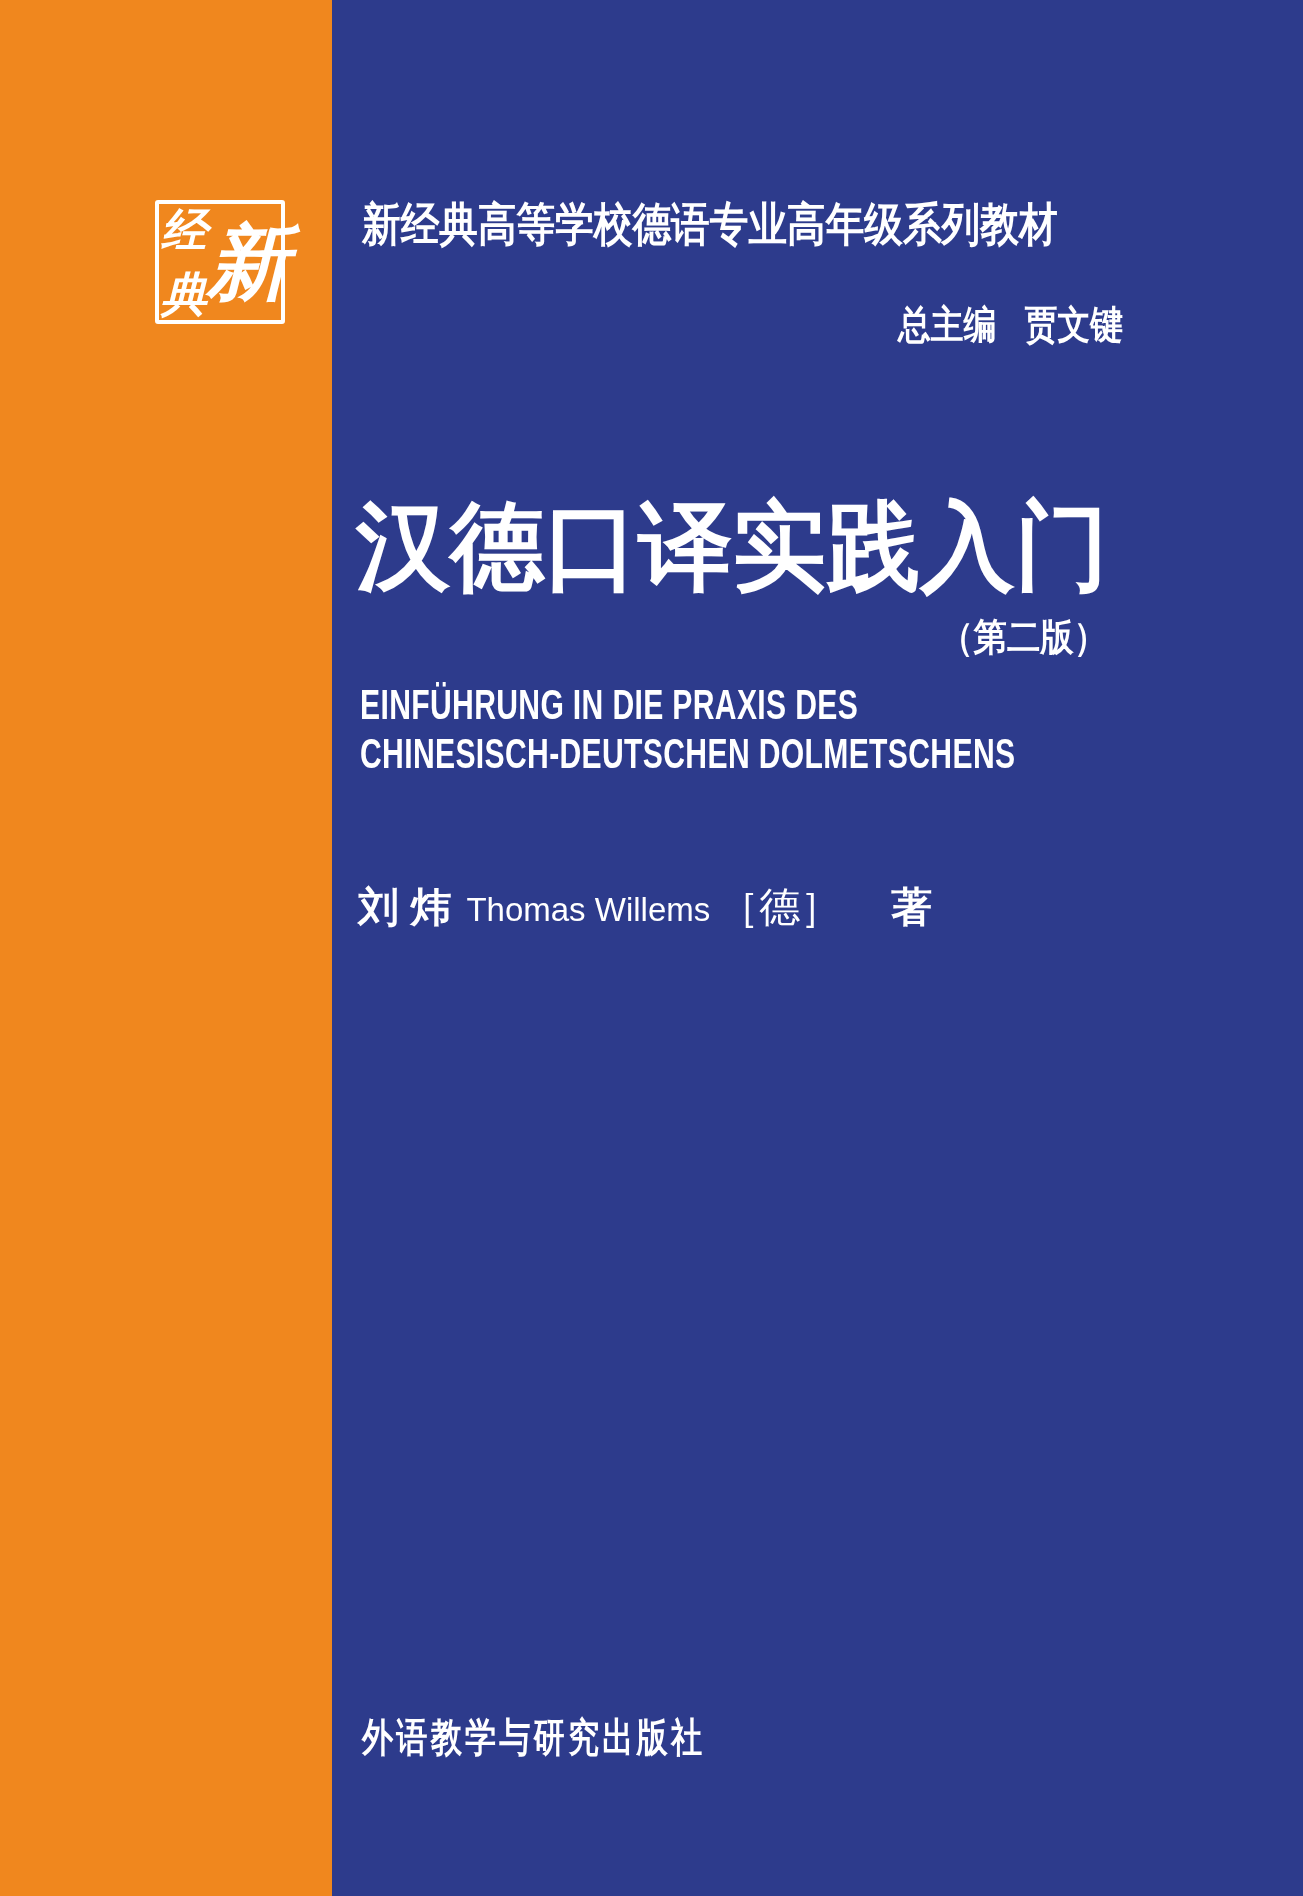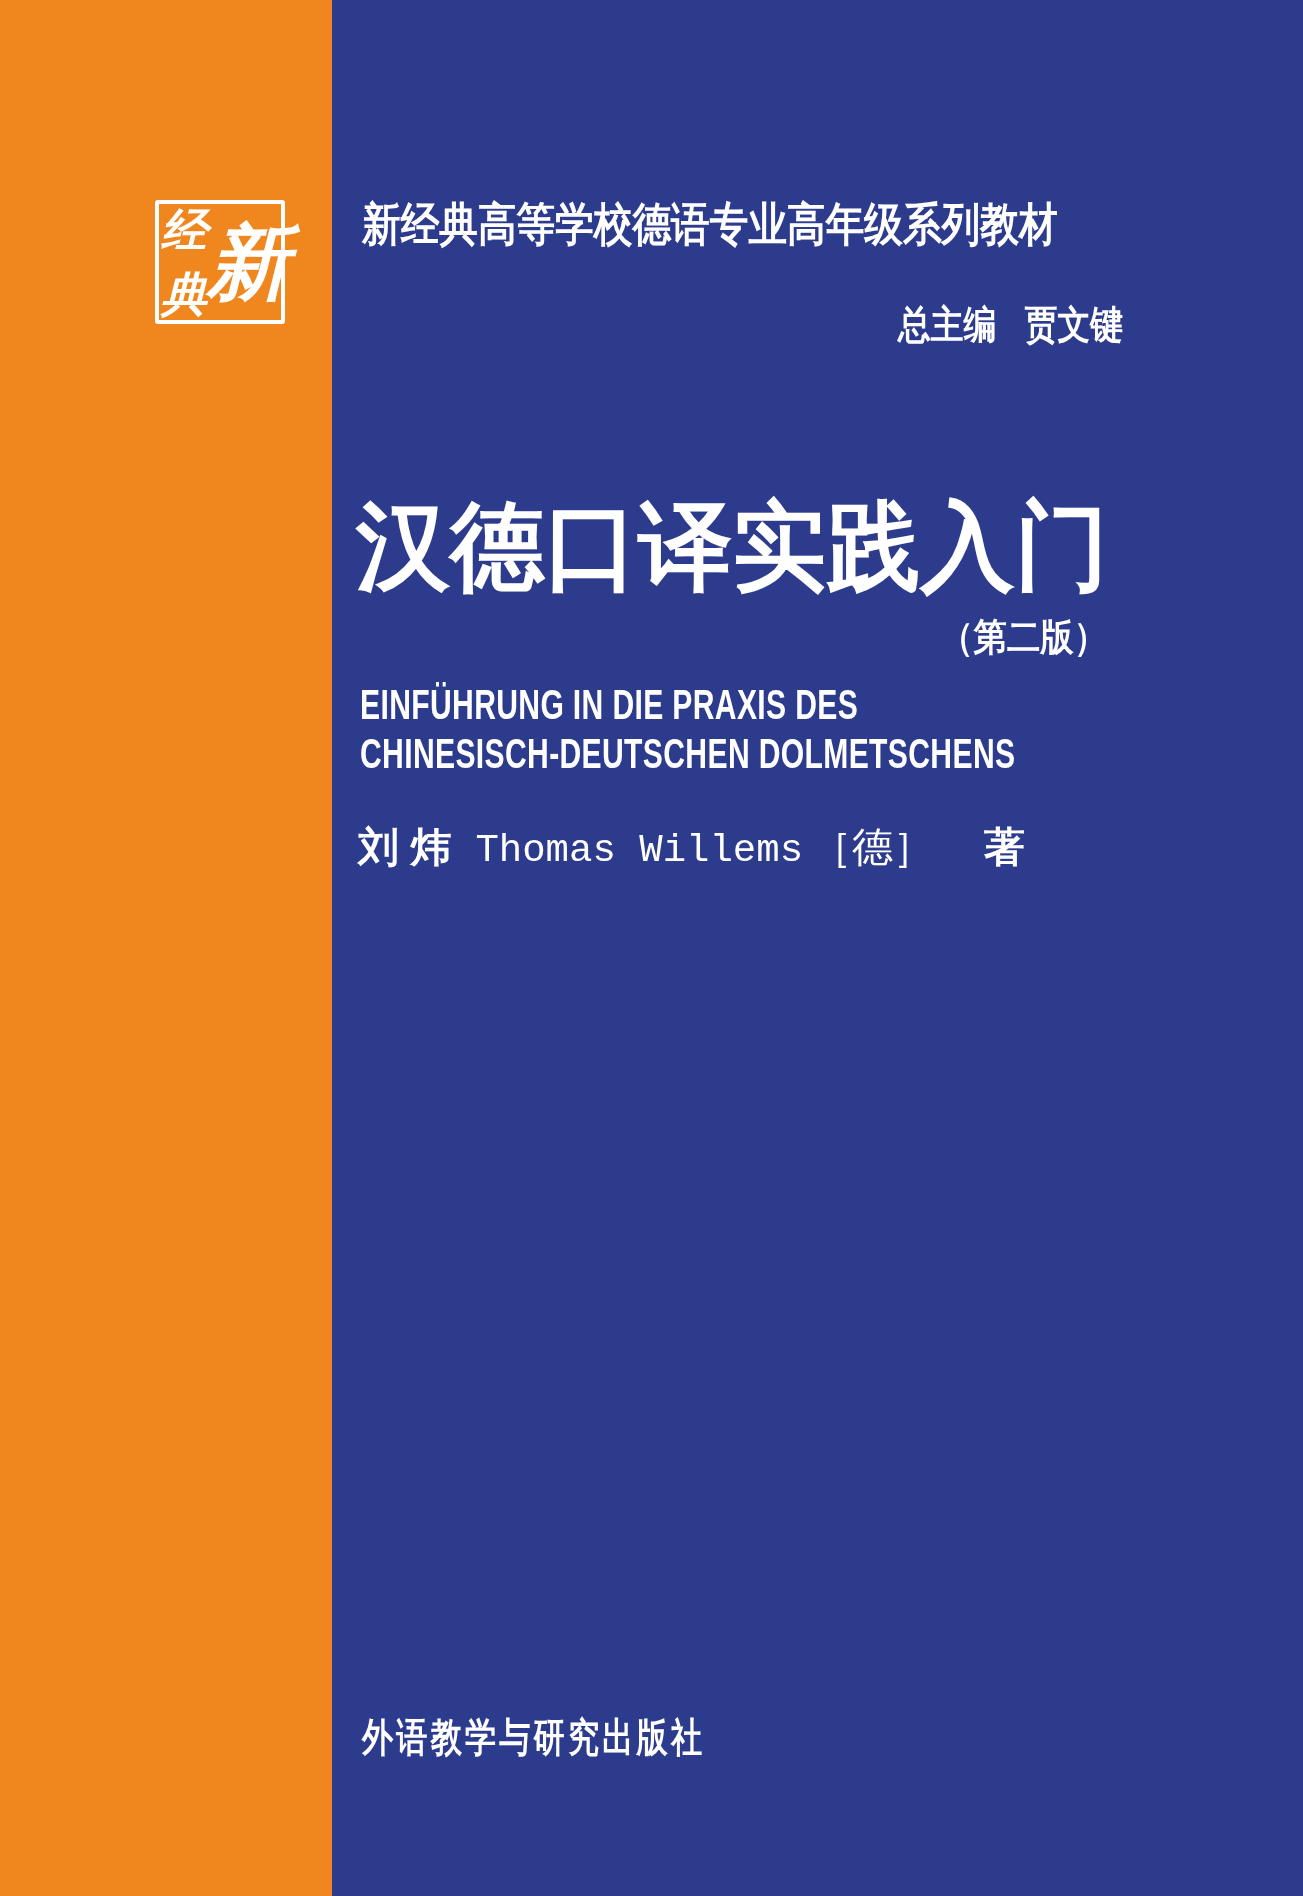--- a/index.html
+++ b/index.html
@@ -110,34 +110,34 @@
     font-weight: 700;
     line-height: 1.13;
     letter-spacing: 0.5px;
     white-space: nowrap;
     transform: scaleX(0.70);
     transform-origin: left top;
   }
   
   .authors {
     position: absolute;
-    left: 358px; top: 820px;
+    left: 358px; top: 880px;
     display: flex;
     align-items: baseline;
     white-space: nowrap;
   }
   .authors .cjk {
     font-size: 41px;
     font-weight: 600;
   }
   .authors .latin {
-    font-family: Liberation Mono, monospace;
-    font-size: 39px;
+    font-family: Liberation Sans, sans-serif;
+    font-size: 33px;
     font-weight: 400;
-    margin-left: 24px;
+    margin-left: 15px;
   }
   .authors .bracket {
     margin-left: 8px;
     font-weight: 500;
   }
   .authors .role {
     margin-left: 50px;
   }
   
   .publisher {

